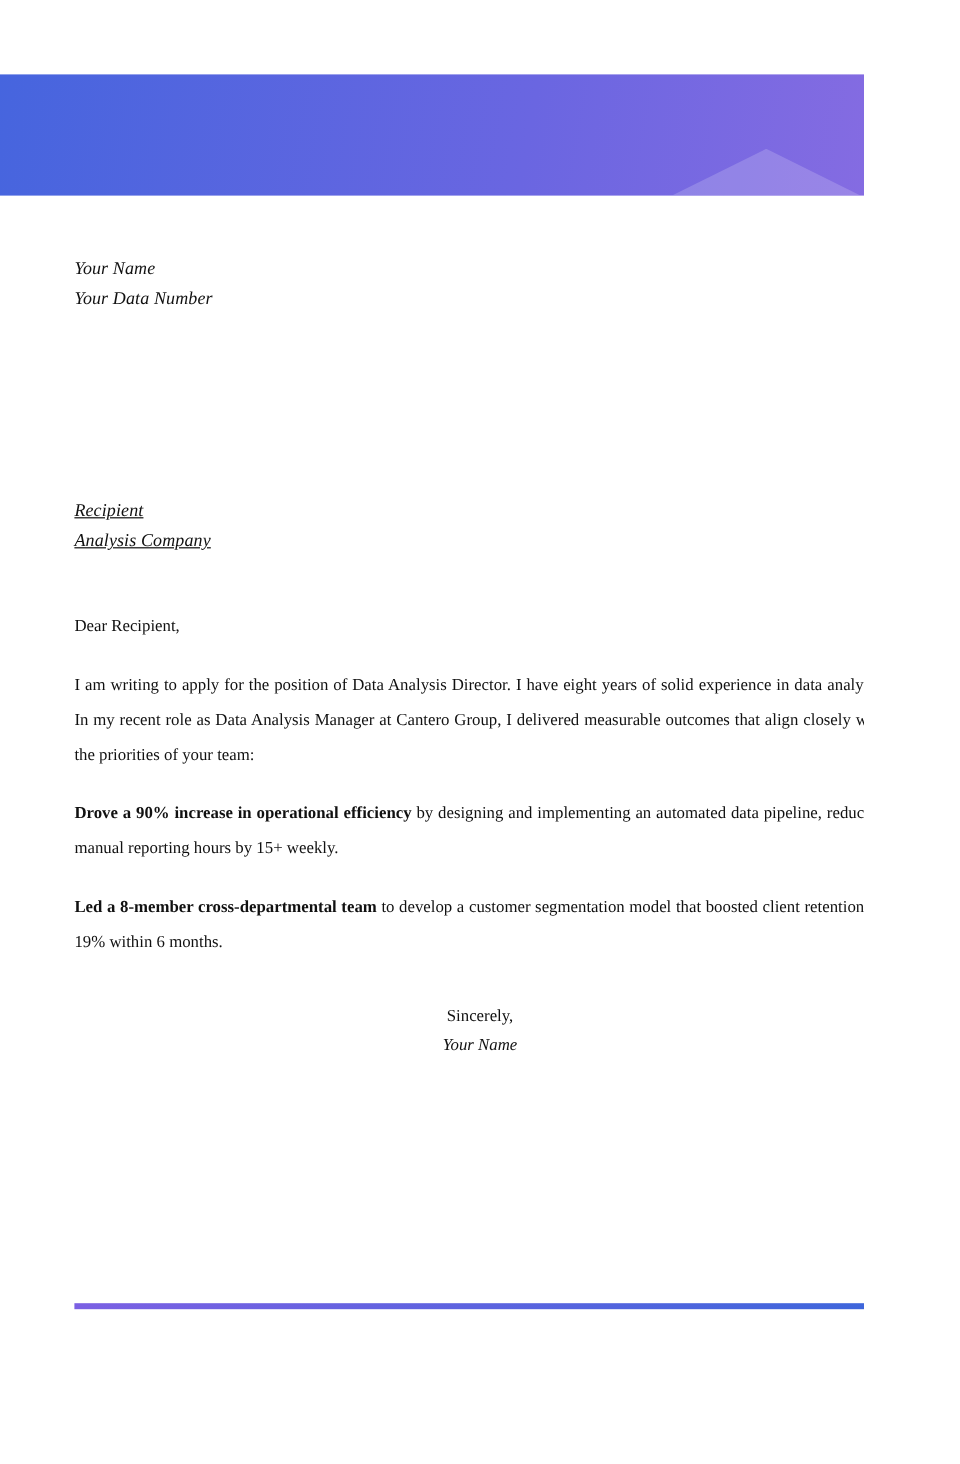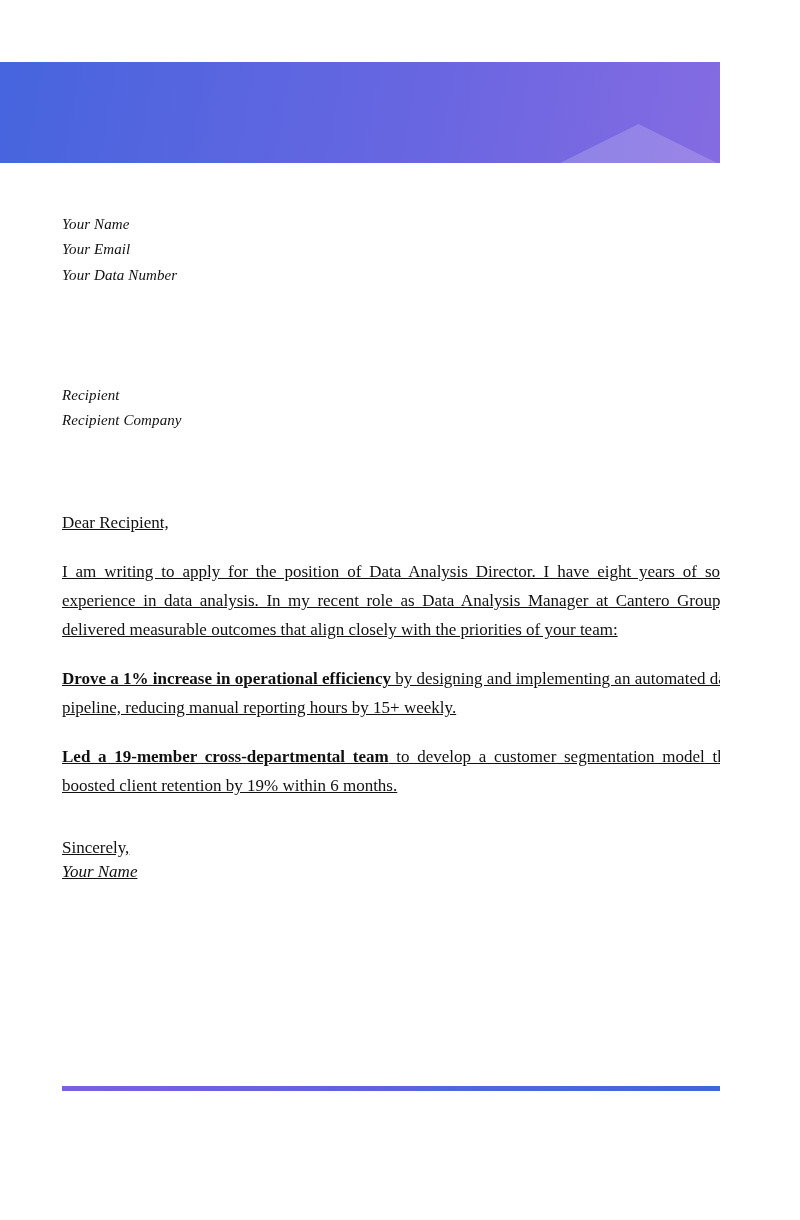--- a/index.html
+++ b/index.html
@@ -40,33 +40,32 @@
     position: absolute;
     left: 62px;
     width: 676px;
     font-style: italic;
     font-size: 15px;
     line-height: 25.4px;
     letter-spacing: 0.1px;
   }
   .sender-block    { top: 212px; }
   .date-line       { top: 346px; }
-  .recipient-block { top: 383px; }
+  .recipient-block { top: 414px; text-decoration: underline; }
 
   
   .letter-body {
     position: absolute;
     left: 62px;
     top: 508px;
     width: 676px;
-    font-size: 17px;
+    font-size: 14px;
     line-height: 29px;
-    text-decoration: underline;
   }
-  .letter-body p { margin: 0 0 20px 0; }
+  .letter-body p { margin: 0 0 20px 0; text-align: center; }
   .letter-body .salutation { text-align: left; }
   .letter-body .para {
     text-align: justify;
     text-justify: inter-word;
   }
   .letter-body .para strong { font-weight: bold; }
 
   .signature-block {
     margin-top: 36px;
     line-height: 24px;
@@ -88,43 +87,42 @@
 <body>
 
 <div class="page">
 
   <div class="banner">
     <div class="banner-triangle"></div>
   </div>
 
   <div class="meta sender-block">
     <p>Your Name</p>
-    <p>Your Email</p>
     <p>Your Data Number</p>
   </div>
 
 
   <div class="meta recipient-block">
     <p>Recipient</p>
-    <p>Recipient Company</p>
+    <p>Analysis Company</p>
   </div>
 
   <div class="letter-body">
     <p class="salutation">Dear Recipient,</p>
 
     <p class="para">
       <span>I am writing to apply for the position of Data Analysis Director. I have eight years of solid experience in data analysis. In my recent role as Data Analysis Manager at Cantero Group, I delivered measurable outcomes that align closely with the priorities of your team:</span>
     </p>
 
     <p class="para">
-      <strong>Drove a 1% increase in operational efficiency</strong><span> by designing and implementing an automated data pipeline, reducing manual reporting hours by 15+ weekly.</span>
+      <strong>Drove a 90% increase in operational efficiency</strong><span> by designing and implementing an automated data pipeline, reducing manual reporting hours by 15+ weekly.</span>
     </p>
 
     <p class="para">
-      <strong>Led a 19-member cross-departmental team</strong><span> to develop a customer segmentation model that boosted client retention by 19% within 6 months.</span>
+      <strong>Led a 8-member cross-departmental team</strong><span> to develop a customer segmentation model that boosted client retention by 19% within 6 months.</span>
     </p>
 
 
     <div class="signature-block">
       <p>Sincerely,</p>
       <p class="sig-name">Your Name</p>
     </div>
   </div>
 
   <div class="footer-bar"></div>

